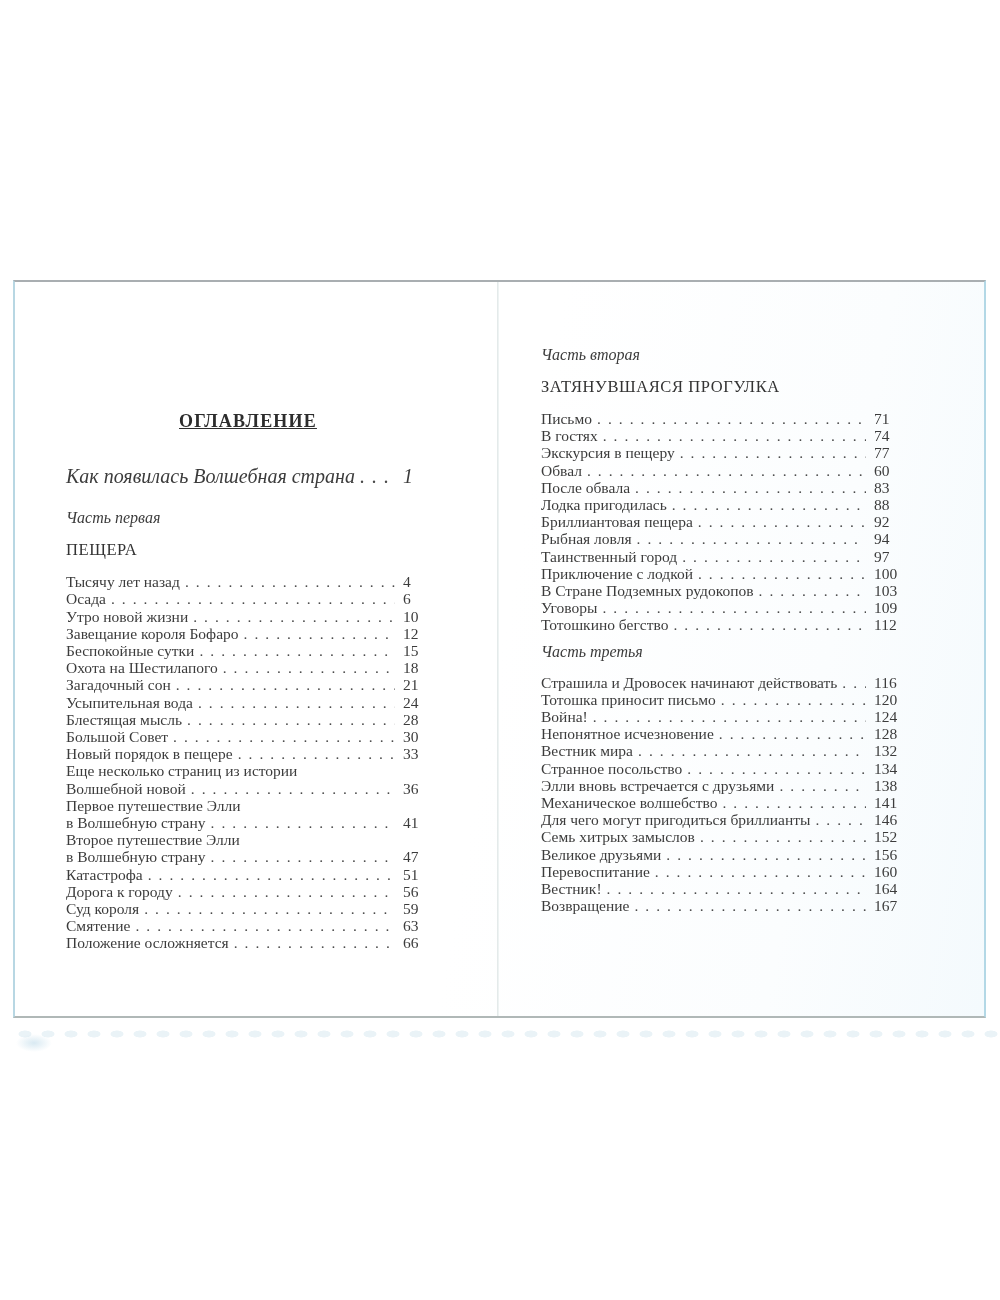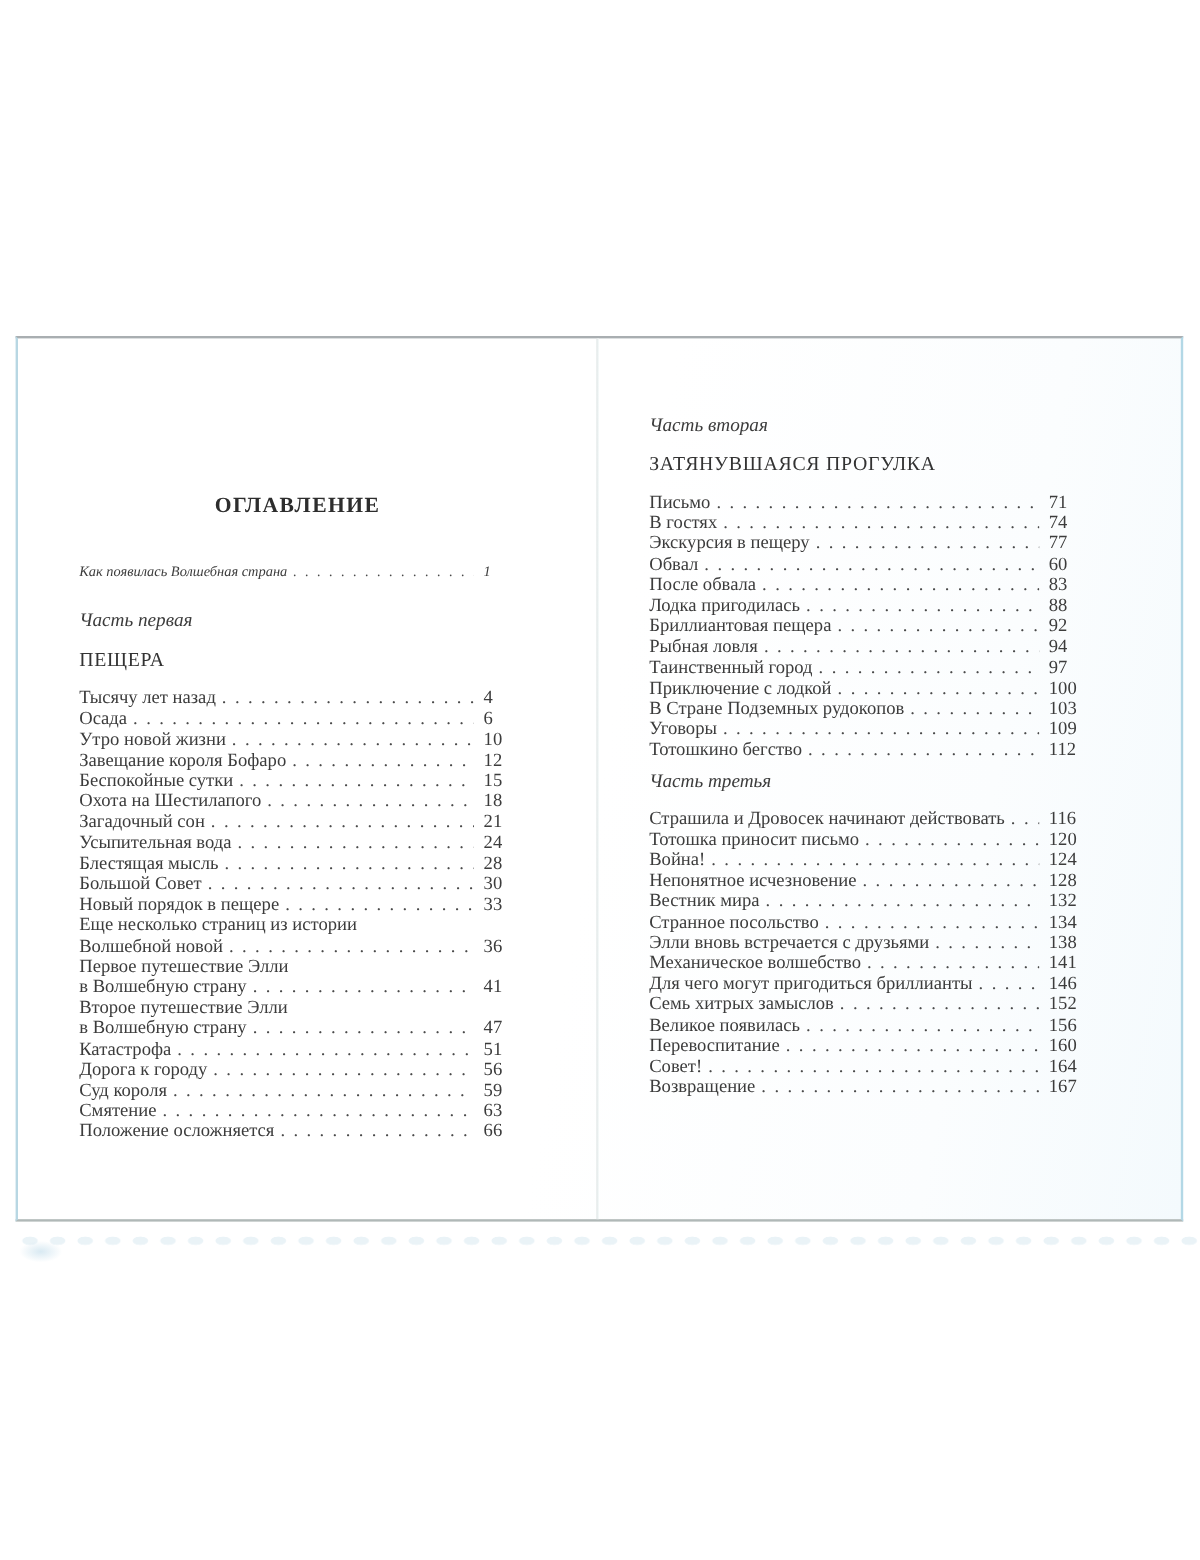--- a/index.html
+++ b/index.html
@@ -21,30 +21,30 @@
   }
   .page-divider{
     position:absolute;left:482px;top:0;bottom:0;width:2px;
     background:linear-gradient(to right,#dfe5e5,#f3f8f8);
   }
   .col{position:absolute;color:#3c3c3c;}
   .col-left{left:51px;top:128px;width:364px;}
   .col-right{left:526px;top:64px;width:360px;}
   .toc-title{
     text-align:center;font-weight:bold;font-size:18px;line-height:22px;
-    letter-spacing:1.2px;color:#2d2d2d;margin:0 0 36px 0;
+    letter-spacing:1.2px;color:#2d2d2d;margin:0 0 36px 0;text-decoration:underline;
   }
   .caption{font-style:italic;font-size:16px;line-height:18px;color:#3c3c3c;margin:0 0 13px 0;}
   .heading{font-size:16.5px;line-height:20px;letter-spacing:.6px;color:#333;margin:0 0 13px 0;}
   .part + .part{margin-top:9px;}
   .row{
     display:flex;align-items:baseline;
     font-size:15.5px;line-height:17.2px;color:#3c3c3c;
   }
-  .row.italic{font-style:italic;font-size:12px;margin-bottom:24px;}
+  .row.italic{font-style:italic;font-size:20px;margin-bottom:24px;}
   .row .t{white-space:nowrap;}
   .row .dots{
     flex:1;overflow:hidden;white-space:nowrap;
     letter-spacing:7px;margin:0 8px 0 5px;color:#4a4a4a;
   }
   .row .p{min-width:27px;white-space:nowrap;}
   
   .scallops{
     position:absolute;left:14px;top:1026px;width:986px;height:16px;
     background-image:radial-gradient(ellipse 11px 6px at 11px 8px,#dcebf2 0%,#dcebf2 55%,rgba(255,255,255,0) 62%);
@@ -307,31 +307,31 @@
                 <span class="t">Для чего могут пригодиться бриллианты</span>
                 <span class="dots">................................................................................</span>
                 <span class="p">146</span>
               </div>
               <div class="row">
                 <span class="t">Семь хитрых замыслов</span>
                 <span class="dots">................................................................................</span>
                 <span class="p">152</span>
               </div>
               <div class="row">
-                <span class="t">Великое появилась</span>
+                <span class="t">Великое друзьями</span>
                 <span class="dots">................................................................................</span>
                 <span class="p">156</span>
               </div>
               <div class="row">
                 <span class="t">Перевоспитание</span>
                 <span class="dots">................................................................................</span>
                 <span class="p">160</span>
               </div>
               <div class="row">
-                <span class="t">Совет!</span>
+                <span class="t">Вестник!</span>
                 <span class="dots">................................................................................</span>
                 <span class="p">164</span>
               </div>
               <div class="row">
                 <span class="t">Возвращение</span>
                 <span class="dots">................................................................................</span>
                 <span class="p">167</span>
               </div>
             </div>
           </div>

